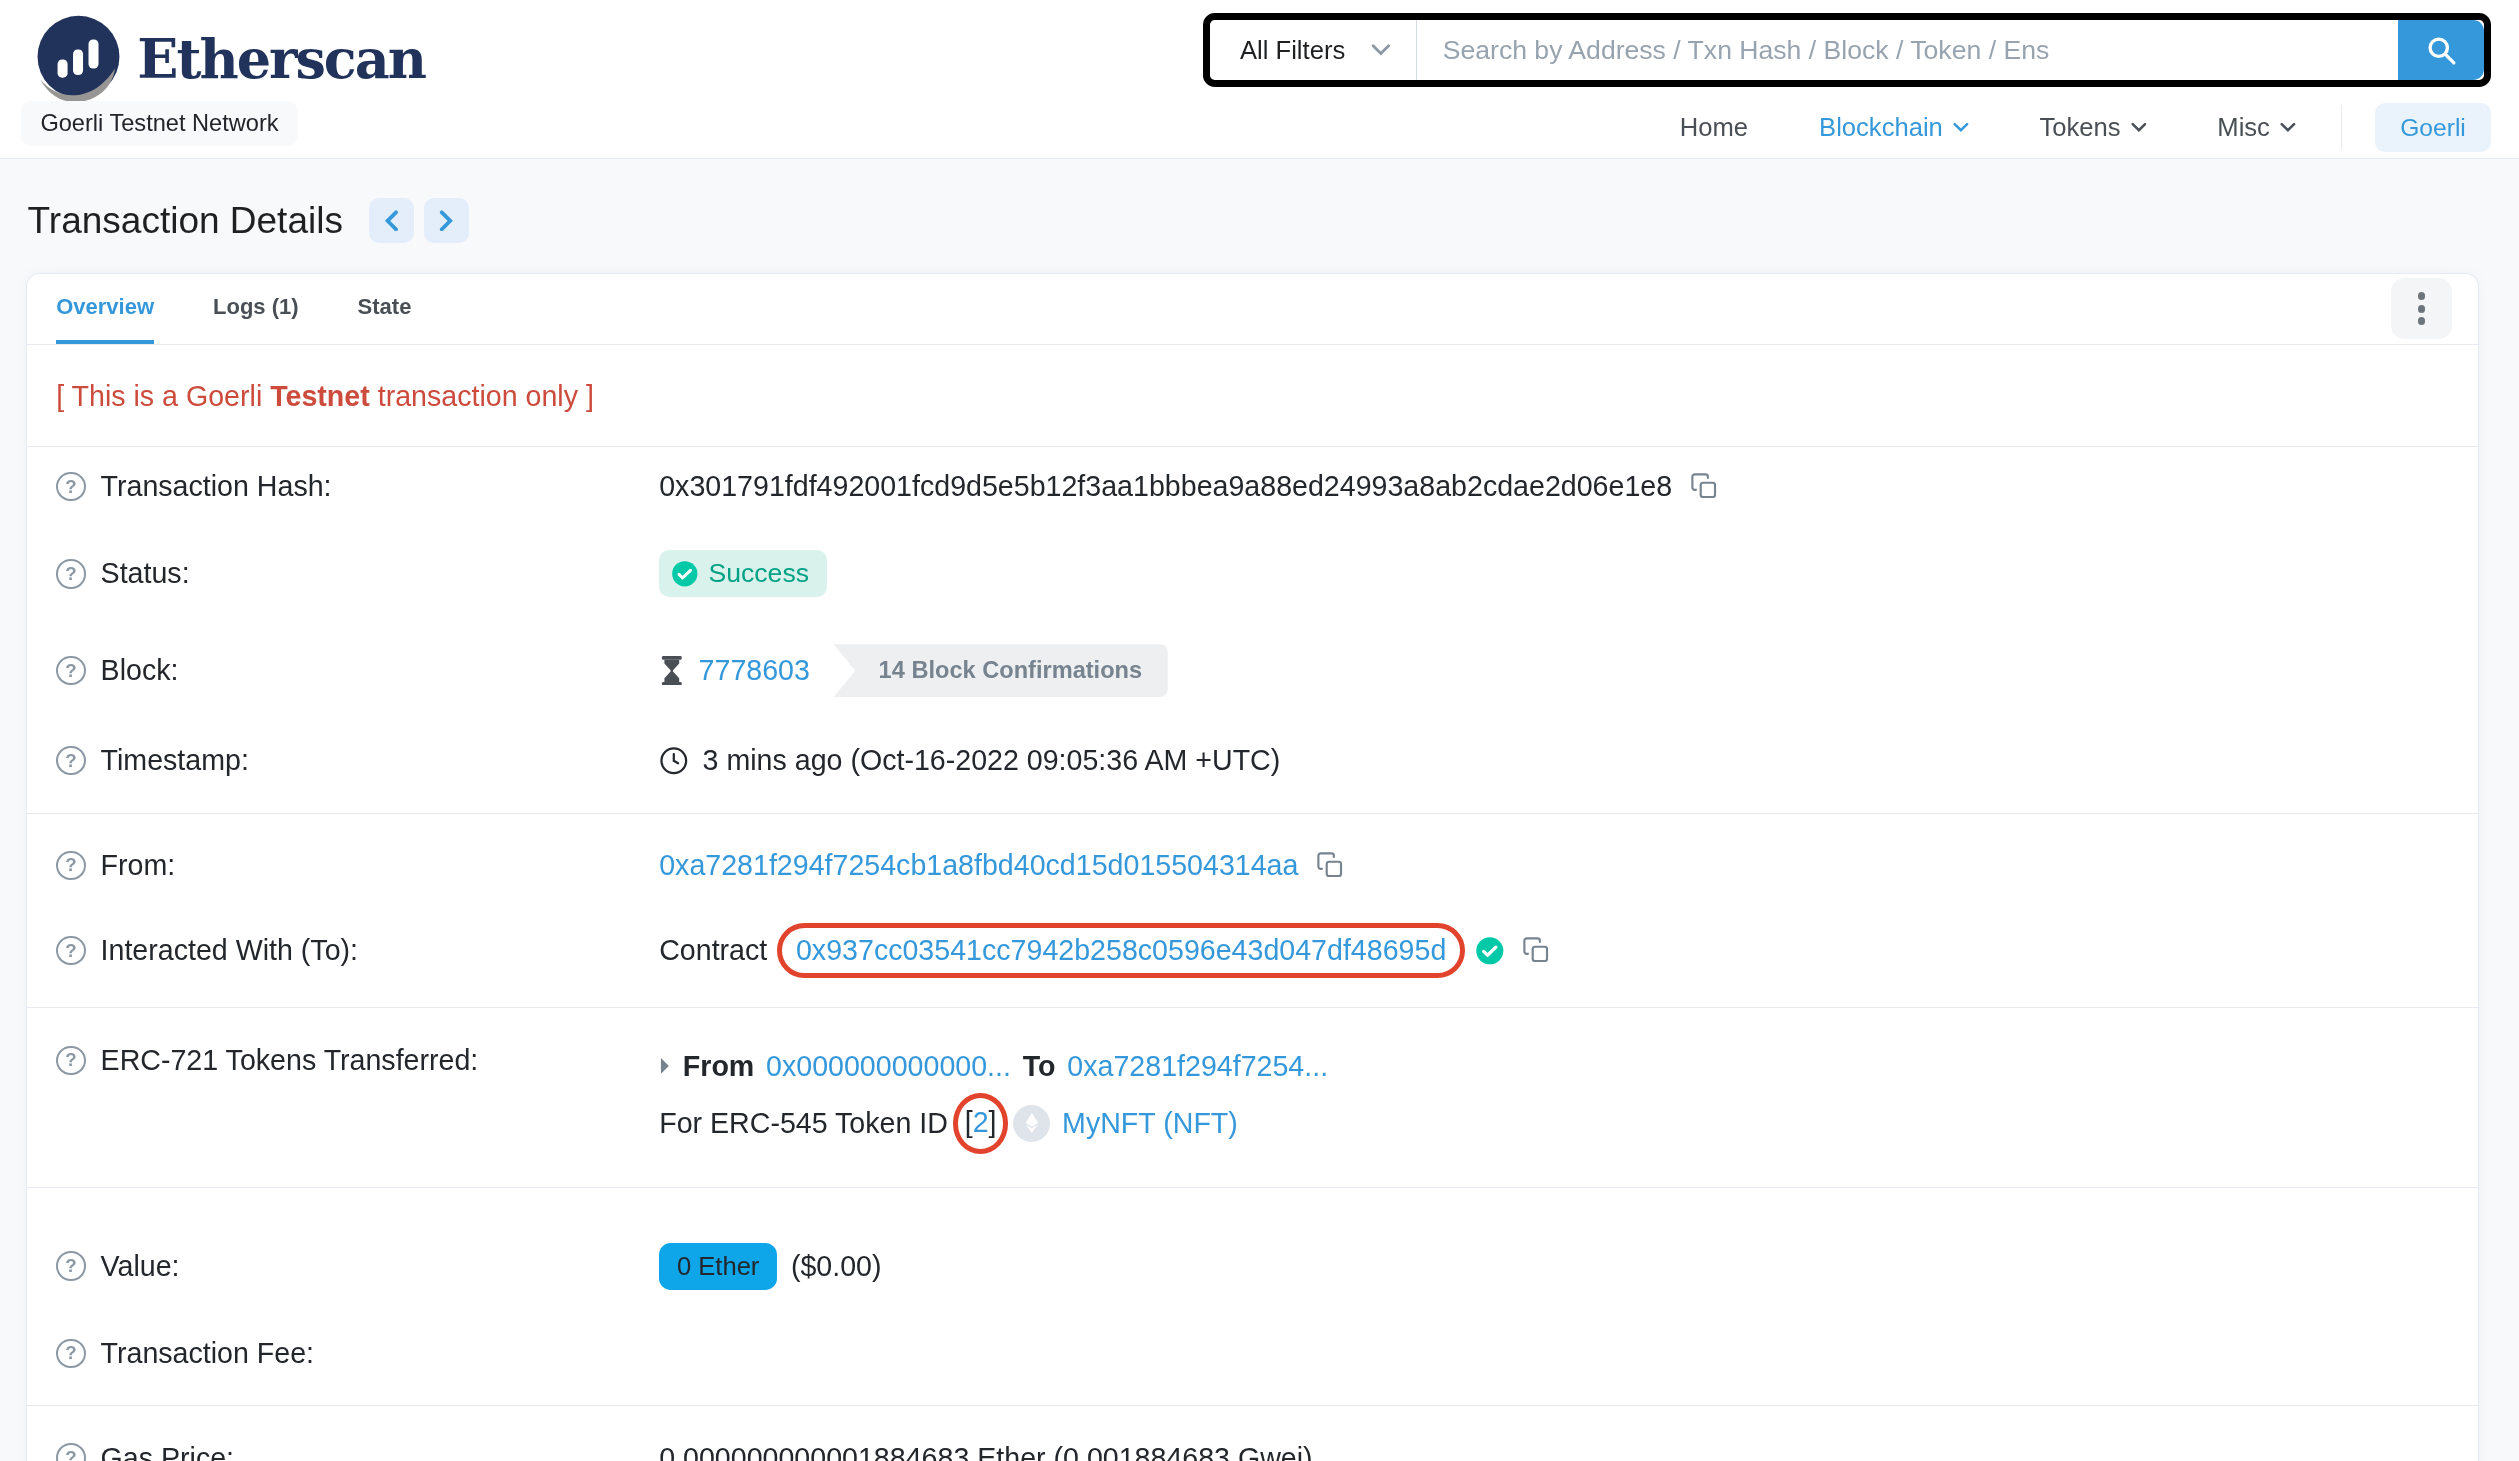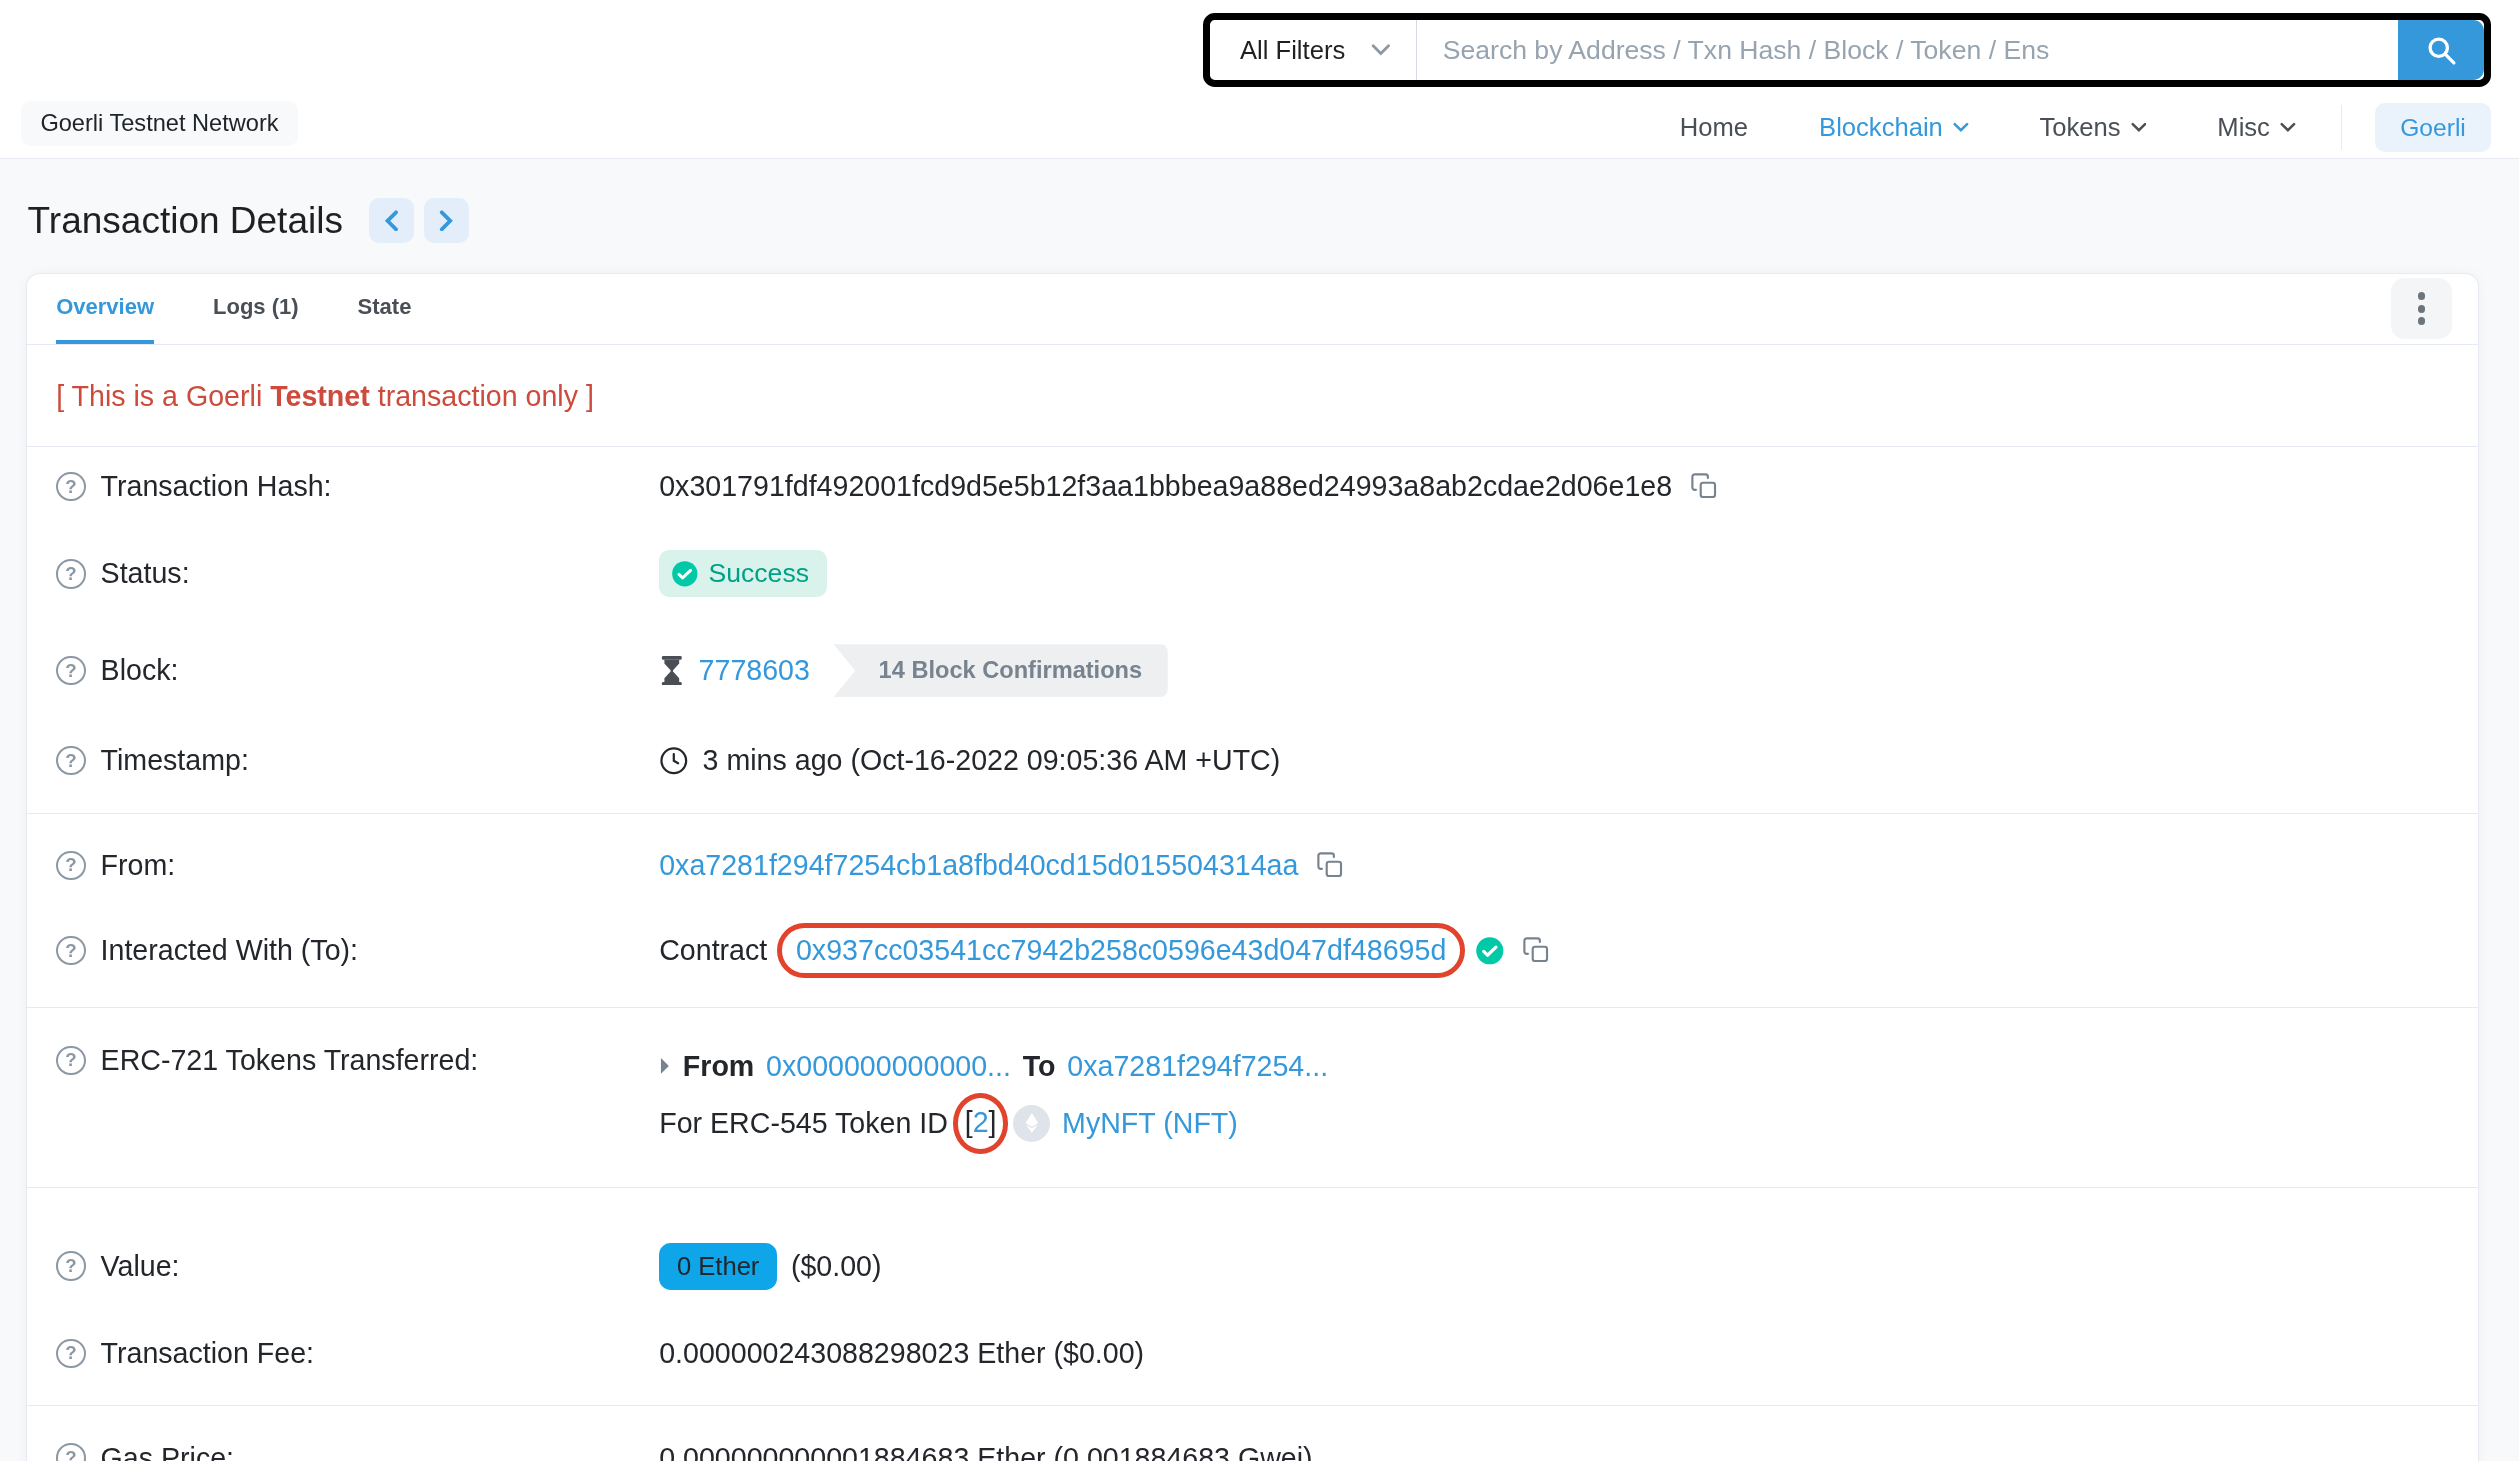--- a/index.html
+++ b/index.html
@@ -210,20 +210,30 @@
     border: 5.9px solid #e2432c;
     border-radius: 50%;
     padding: 2px 6.9px 3.9px;
     margin: -2px -6.9px;
   }
 </style>
 </head>
 <body>
 
 <header class="site-header">
+  <div class="brand-wrap">
+    <svg class="brand-logo" viewBox="0 0 100 100">
+      <circle cx="50" cy="47" r="45" fill="#21325b"></circle>
+      <path d="M8 72 C28 96 66 98 90 60 C88 80 70 97 46 97 C30 97 16 87 8 72 Z" fill="#979695"></path>
+      <rect x="27" y="50" width="11" height="20" rx="5" fill="#fff"></rect>
+      <rect x="44" y="39" width="11" height="28" rx="5" fill="#fff"></rect>
+      <rect x="61" y="28" width="11" height="32" rx="5" fill="#fff"></rect>
+    </svg>
+    <span class="brand-name">Etherscan</span>
+  </div>
   <span class="network-pill">Goerli Testnet Network</span>
 
   <div class="search-box">
     <div class="search-filter">
       <span>All Filters</span>
       <svg width="19.7" height="13.8" viewBox="0 0 14 9" fill="none" stroke="#8c98a4" stroke-width="2" stroke-linecap="round">
           <path d="M1.5 1.5 L7 7 L12.5 1.5"></path>
         </svg>
     </div>
     <input class="search-input" value="" placeholder="Search by Address / Txn Hash / Block / Token / Ens" style="">
@@ -436,23 +446,20 @@
       <span class="ether-pill">0 Ether</span>
       <span>($0.00)</span>
     </div>
   </div>
 
   <div class="row">
     <div class="row-label">
       <span class="help-icon"></span>
       <span>Transaction Fee:</span>
     </div>
-    <div class="row-value">
-      <span>0.000000243088298023 Ether ($0.00)</span>
-    </div>
   </div>
 
   <hr class="row-divider">
 
   <div class="row">
     <div class="row-label">
       <span class="help-icon"></span>
       <span>Gas Price:</span>
     </div>
     <div class="row-value">

